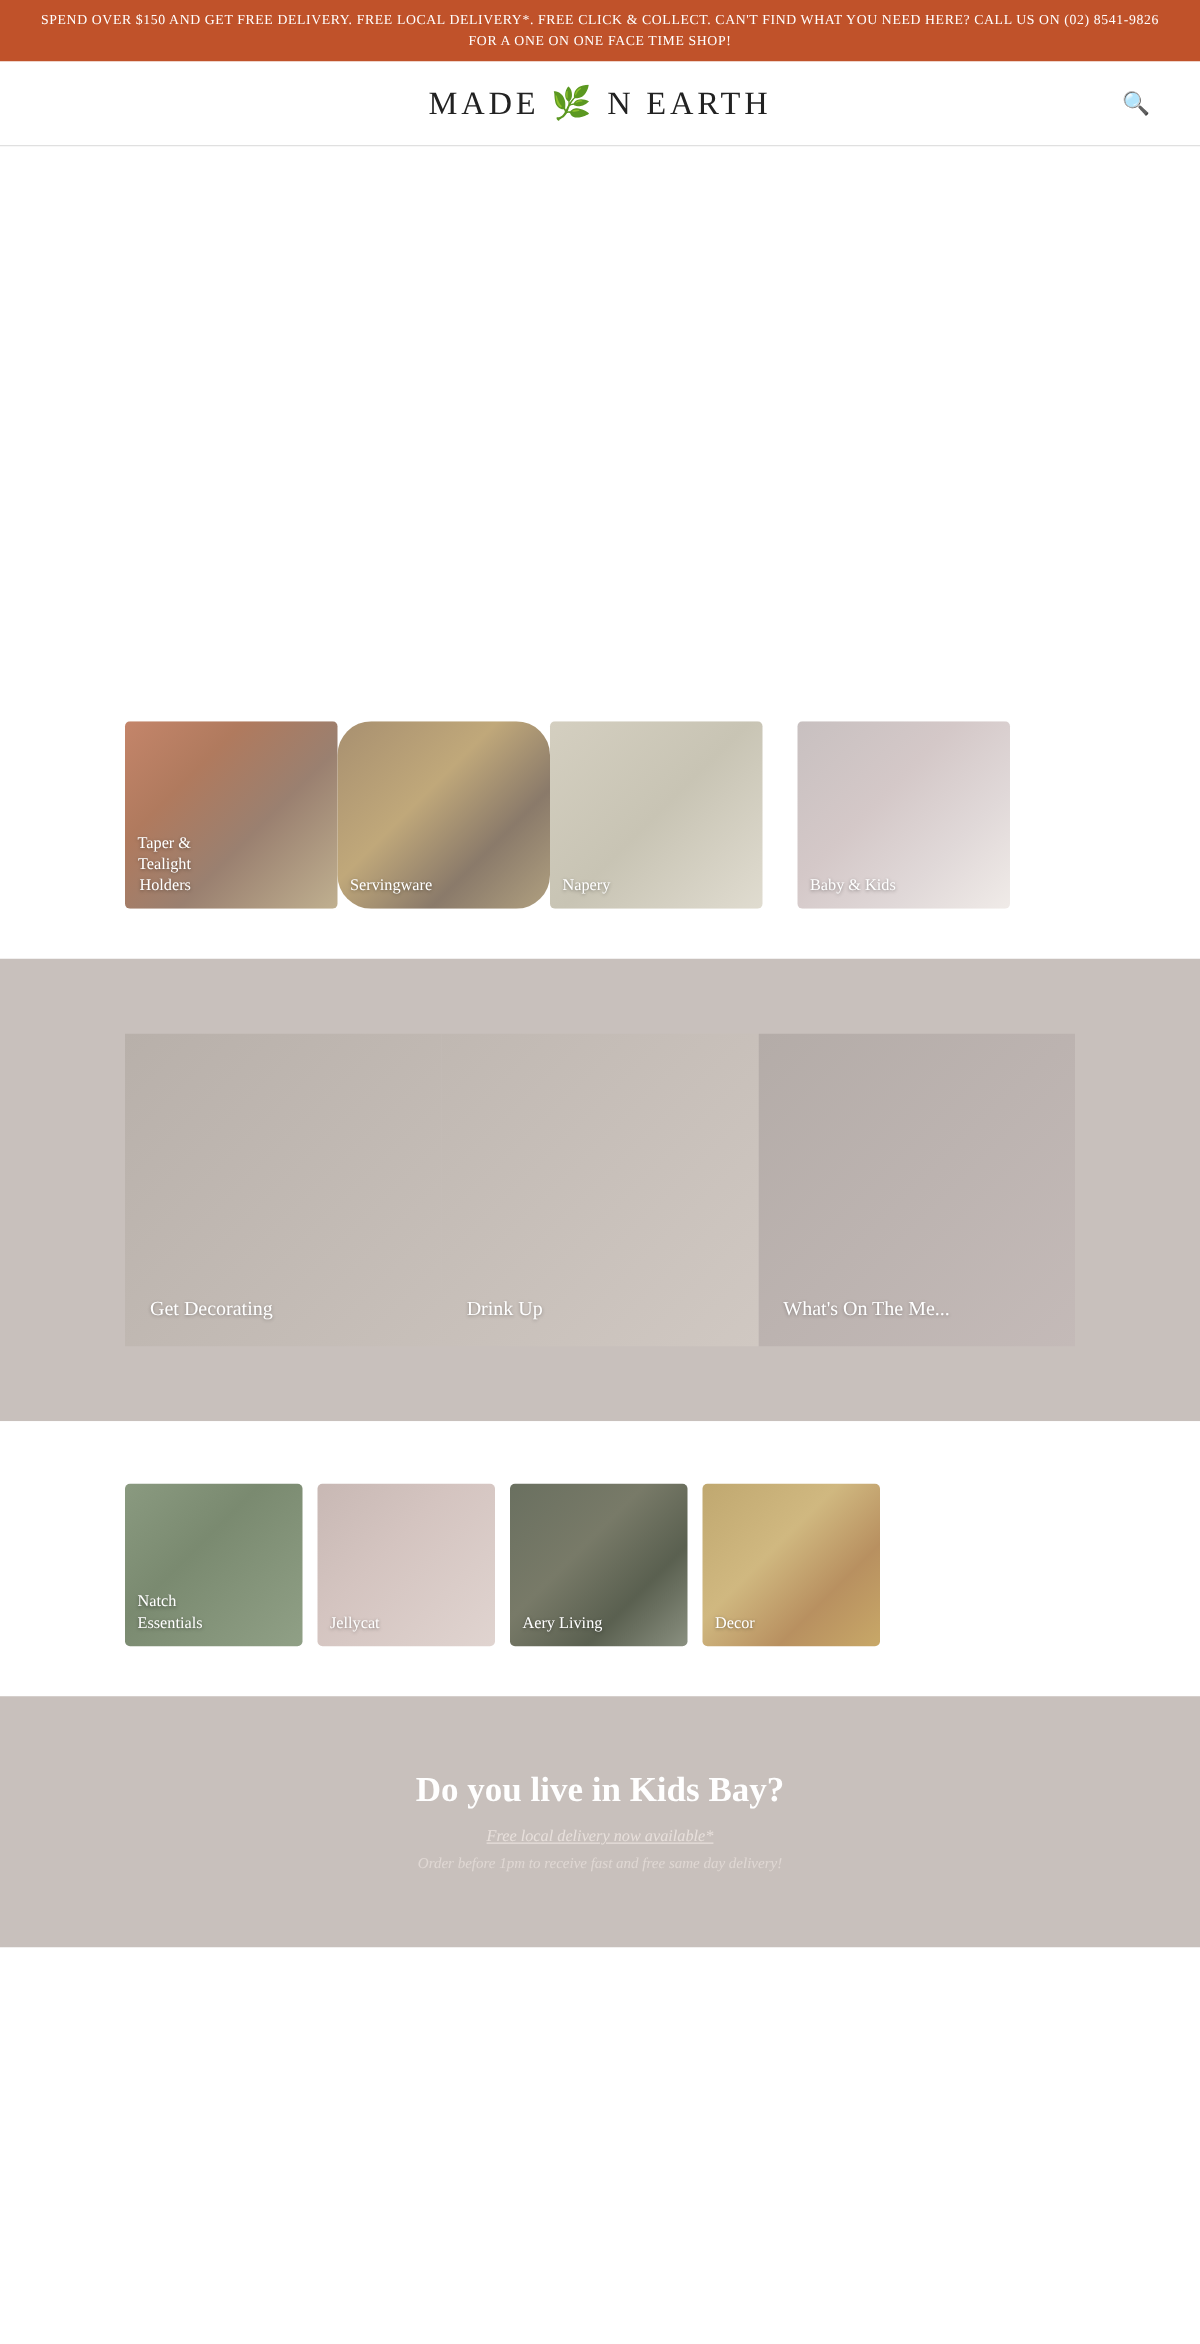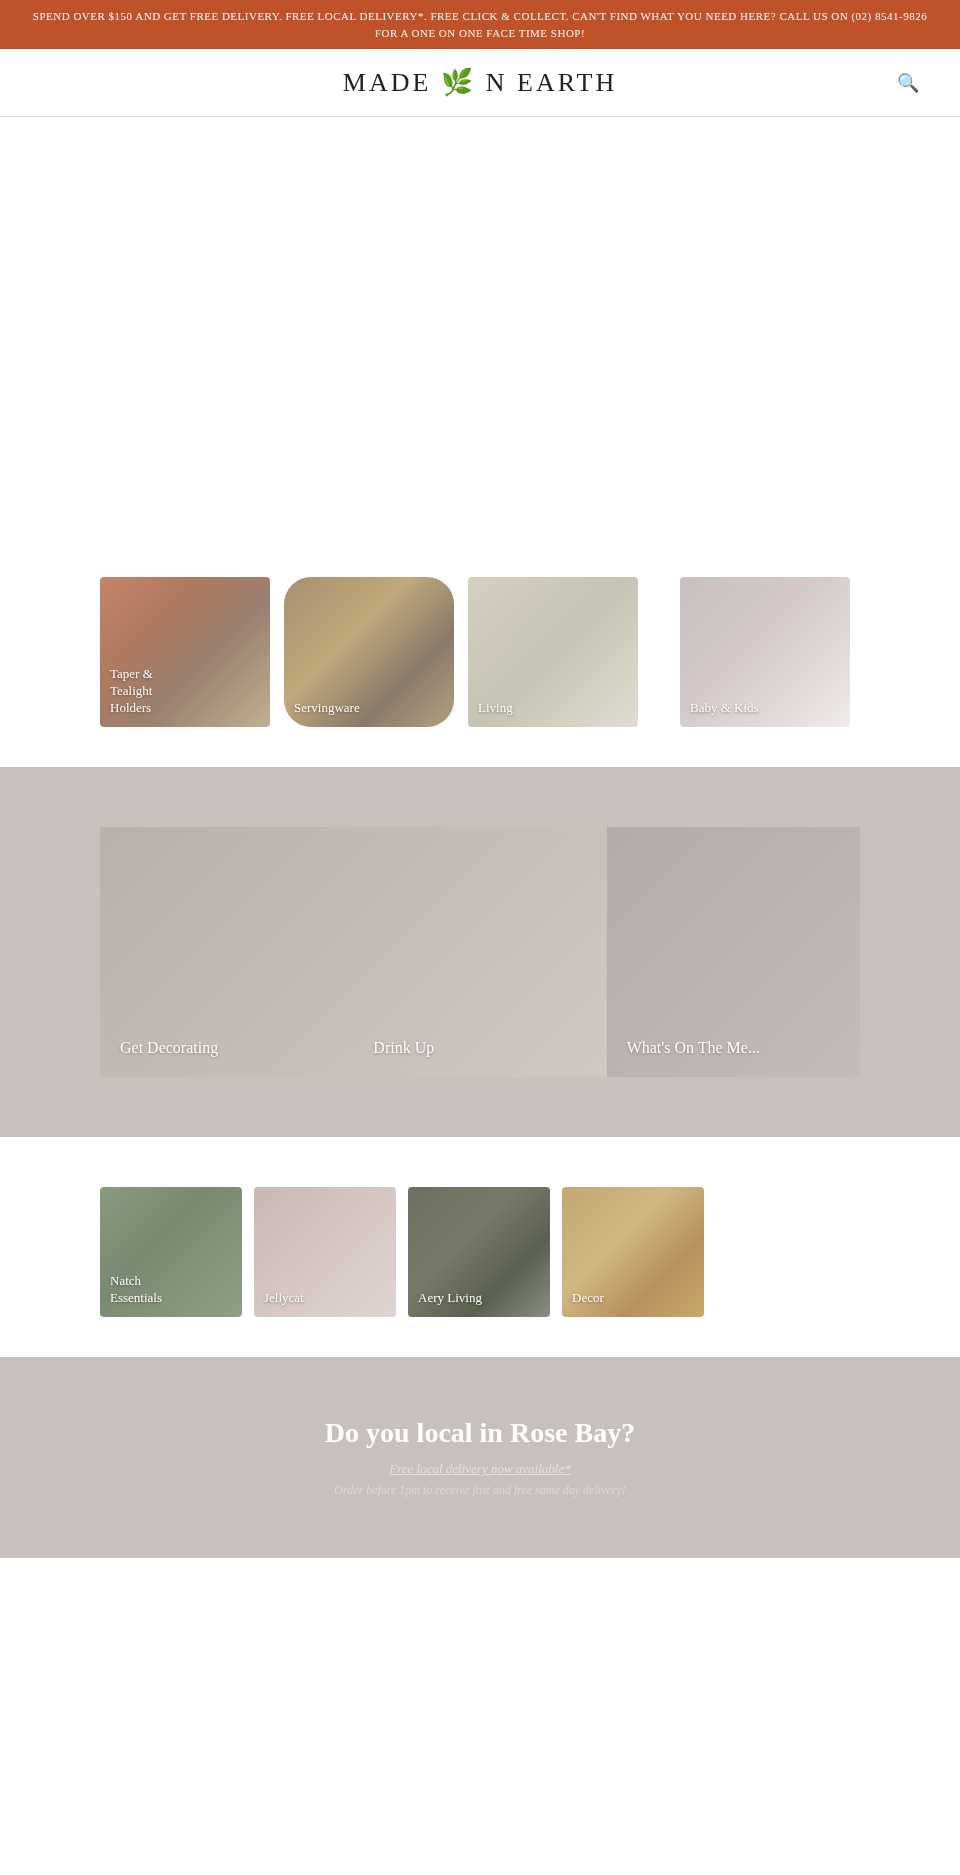--- a/index.html
+++ b/index.html
@@ -50,21 +50,22 @@
     }
 
     
     .category-scroll-section {
       padding: 0 100px;
       margin-bottom: 40px;
       overflow: hidden;
     }
     .category-grid {
       display: flex;
-      gap: 14px;
+      gap: 0;
+      text-align: right;
     }
     .category-card {
       position: relative;
       width: 170px;
       height: 150px;
       flex-shrink: 0;
       border-radius: 4px;
       overflow: hidden;
       cursor: pointer;
     }
@@ -198,21 +199,21 @@
   <div class="category-grid" id="category-grid">
   <div class="category-card cat-taper">
         <div class="category-label" style="white-space: pre-line;">Taper &amp;
 Tealight
 Holders</div>
       </div>
       <div class="category-card cat-serving">
         <div class="category-label" style="white-space: pre-line;">Servingware</div>
       </div>
       <div class="category-card cat-napery">
-        <div class="category-label" style="white-space: pre-line;">Living</div>
+        <div class="category-label" style="white-space: pre-line;">Napery</div>
       </div>
       <div class="category-card cat-baby">
         <div class="category-label" style="white-space: pre-line;">Baby &amp; Kids</div>
       </div>
     </div>
 </section>
 
 <section class="collections-section">
   <div class="collections-grid" id="collections-grid">
   <div class="collection-card coll-decorating">
@@ -239,16 +240,16 @@
       <div class="brand-card brand-aery">
         <div class="brand-label" style="white-space: pre-line;">Aery Living</div>
       </div>
       <div class="brand-card brand-decor">
         <div class="brand-label" style="white-space: pre-line;">Decor</div>
       </div>
     </div>
 </section>
 
 <section class="rose-bay-section">
-  <h2>Do you local in Rose Bay?</h2>
+  <h2>Do you live in Kids Bay?</h2>
   <p class="subtitle">Free local delivery now available*</p>
   <p class="detail">Order before 1pm to receive fast and free same day delivery!</p>
 </section>
 
 </body></html>

